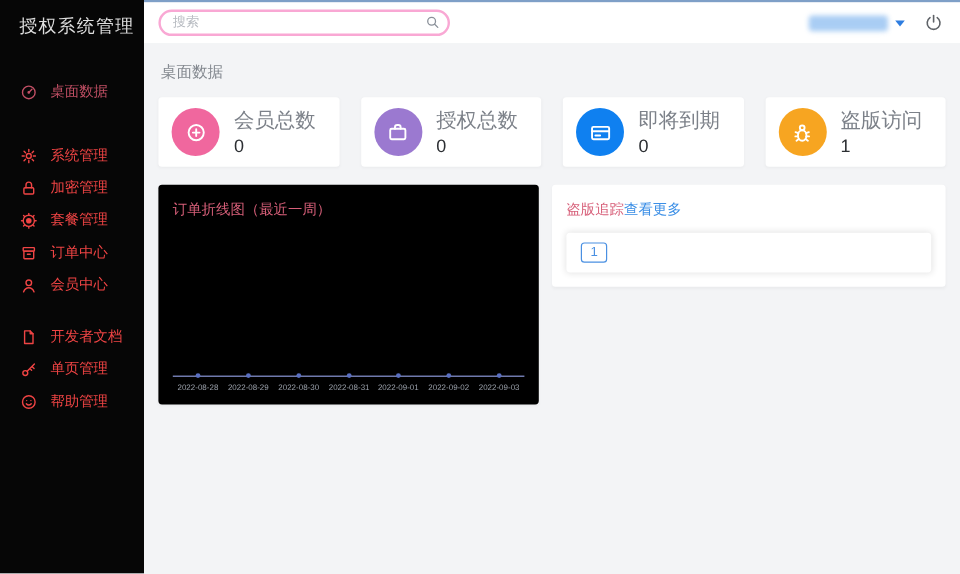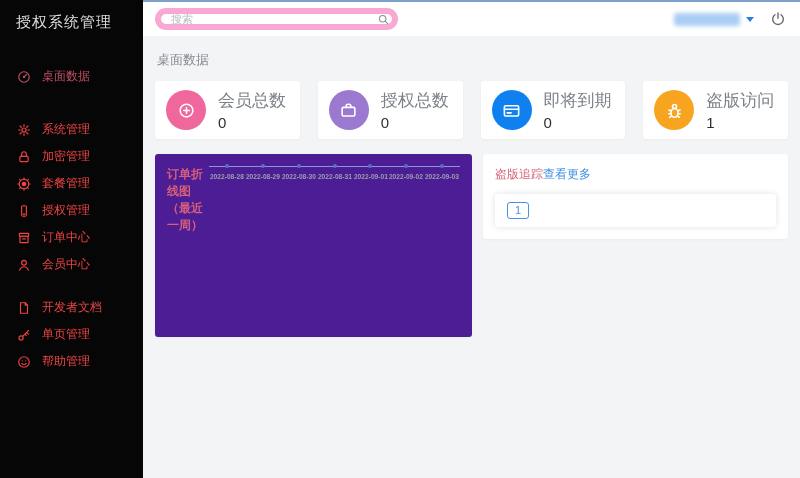--- a/index.html
+++ b/index.html
@@ -1,38 +1,38 @@
 <!DOCTYPE html>
 <html><head>
 <meta charset="utf-8">
 <style>
   * { margin:0; padding:0; box-sizing:border-box; }
   html,body { width:800px; height:478px; overflow:hidden; background:#f3f4f6;
     font-family:"Liberation Sans", sans-serif; }
   .app { display:flex; width:800px; height:478px; }
 
   
-  .sidebar { width:143px; background:#060606; flex-shrink:0; color:#d6d6d6; }
+  .sidebar { width:120px; background:#060606; flex-shrink:0; color:#d6d6d6; }
   .sb-title { color:#dedede; font-size:15px; padding:13px 0 0 16px; letter-spacing:1px; }
   .sb-menu { margin-top:31px; }
   .sb-item { display:flex; align-items:center; height:27px; padding-left:17px;
     font-size:12px; color:#ef4444; cursor:pointer; }
   .sb-item .ic { width:14px; height:14px; margin-right:11px; display:flex; align-items:center; }
   .sb-item svg { width:14px; height:14px; stroke:currentColor; fill:none;
     stroke-width:2; stroke-linecap:round; stroke-linejoin:round; }
   .sb-item.active { color:#c04f64; }
   .sb-gap1 { height:26px; }
   .sb-gap2 { height:16px; }
 
   
   .right { flex:1; display:flex; flex-direction:column; border-top:2px solid #7e9fc7; }
   .topbar { height:34px; background:#fff; display:flex; align-items:center;
     justify-content:space-between; padding:0 14px 0 12px; }
   .search-wrap { position:relative; width:243px; }
-  .search-input { width:243px; height:22px; border:6px solid #f9a8d4; border-radius:11px;
+  .search-input { width:243px; height:22px; border:2px solid #f9a8d4; border-radius:11px;
     padding:0 26px 0 10px; font-size:11px; color:#555; outline:none; background:#fff;
     font-family:"Liberation Sans", sans-serif; }
   .search-input::placeholder { color:#b6bac0; }
   .search-icon { position:absolute; right:8px; top:4px; width:13px; height:13px; }
   .search-icon svg { width:13px; height:13px; stroke:#8a9099; fill:none; stroke-width:2;
     stroke-linecap:round; }
   .user-area { display:flex; align-items:center; gap:8px; }
   .user-blur { width:66px; height:13px; background:#a9cdf4; border-radius:3px; filter:blur(2px); }
   .caret { width:0; height:0; border-left:4px solid transparent; border-right:4px solid transparent;
     border-top:5px solid #2d7de0; margin-left:-2px; }
@@ -51,23 +51,23 @@
   .stat-circle { width:40px; height:40px; border-radius:50%; display:flex;
     align-items:center; justify-content:center; margin-right:12px; flex-shrink:0; }
   .stat-circle svg { width:19px; height:19px; stroke:#fff; fill:none; stroke-width:2;
     stroke-linecap:round; stroke-linejoin:round; }
   .stat-label { font-size:17px; color:#7c8189; }
   .stat-value { font-size:15px; color:#2c2f33; margin-top:2px; }
 
   .bottom-row { display:flex; gap:11px; margin-top:15px; align-items:flex-start; }
   .card-title-pink { font-size:12px; color:#d75f79; }
 
-  .chart-card { width:317px; height:183px; background:#4c1d95; border-radius:3px;
-    padding:12px 12px 10px 12px; display:flex; 
-    box-shadow:0 1px 3px rgba(0,0,0,0.04);font-weight:bold; }
+  .chart-card { width:317px; height:183px; background:#000000; border-radius:3px;
+    padding:12px 12px 10px 12px; display:flex; flex-direction:column;
+    box-shadow:0 1px 3px rgba(0,0,0,0.04); }
   .chart-spacer { flex:1; }
   .chart-axis { border-top:1px solid #b9c2e6; display:flex; }
   .chart-col { flex:1; position:relative; text-align:center; }
   .chart-dot { position:absolute; top:-3px; left:50%; margin-left:-2px;
     width:4px; height:4px; border-radius:50%; background:#5a6fc0; }
   .chart-tick { display:block; font-size:7px; color:#9aa0aa; margin-top:6px;
     white-space:nowrap; transform:scale(0.95); }
 
   .piracy-card { flex:1; background:#fff; border-radius:3px; padding:12px;
     box-shadow:0 1px 3px rgba(0,0,0,0.04); }
@@ -127,29 +127,20 @@
         <span class="ic">
           <svg viewBox="0 0 24 24">
               <circle cx="12" cy="12" r="4" fill="currentColor" stroke="none"></circle>
               <circle cx="12" cy="12" r="8"></circle>
               <path d="M12 1.5v2M12 20.5v2M1.5 12h2M20.5 12h2M4.5 4.5l1.5 1.5M18 18l1.5 1.5M19.5 4.5L18 6M6 18l-1.5 1.5"></path>
             </svg>
         </span>
         <span>套餐管理</span>
       </div>
 
-      <div class="sb-item">
-        <span class="ic">
-          <svg viewBox="0 0 24 24">
-              <rect x="8" y="3" width="8" height="18" rx="2"></rect>
-              <circle cx="12" cy="17.5" r="0.8" fill="currentColor"></circle>
-            </svg>
-        </span>
-        <span>授权管理</span>
-      </div>
 
       <div class="sb-item">
         <span class="ic">
           <svg viewBox="0 0 24 24">
               <rect x="4" y="4" width="16" height="5" rx="1"></rect>
               <rect x="5" y="9" width="14" height="11" rx="1"></rect>
               <path d="M10 13.5h4"></path>
             </svg>
         </span>
         <span>订单中心</span>

